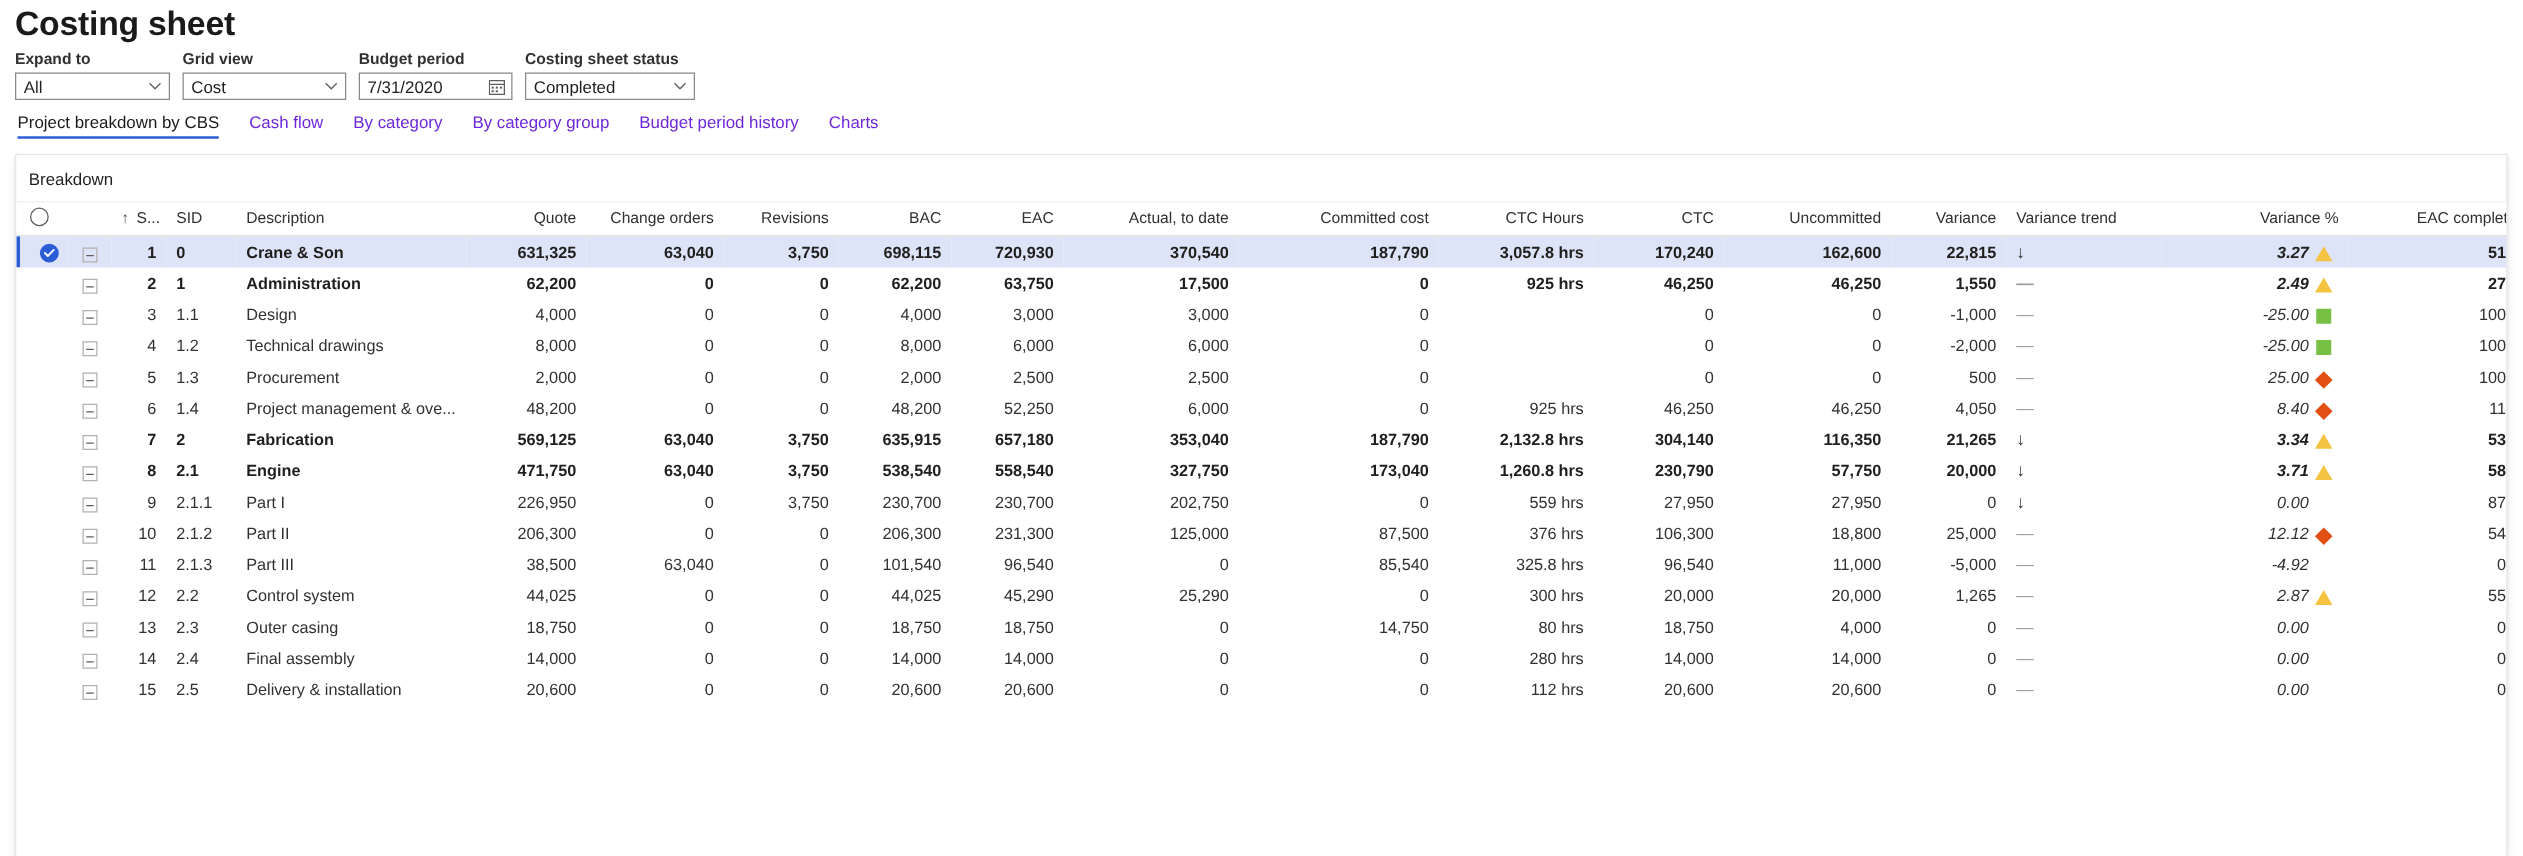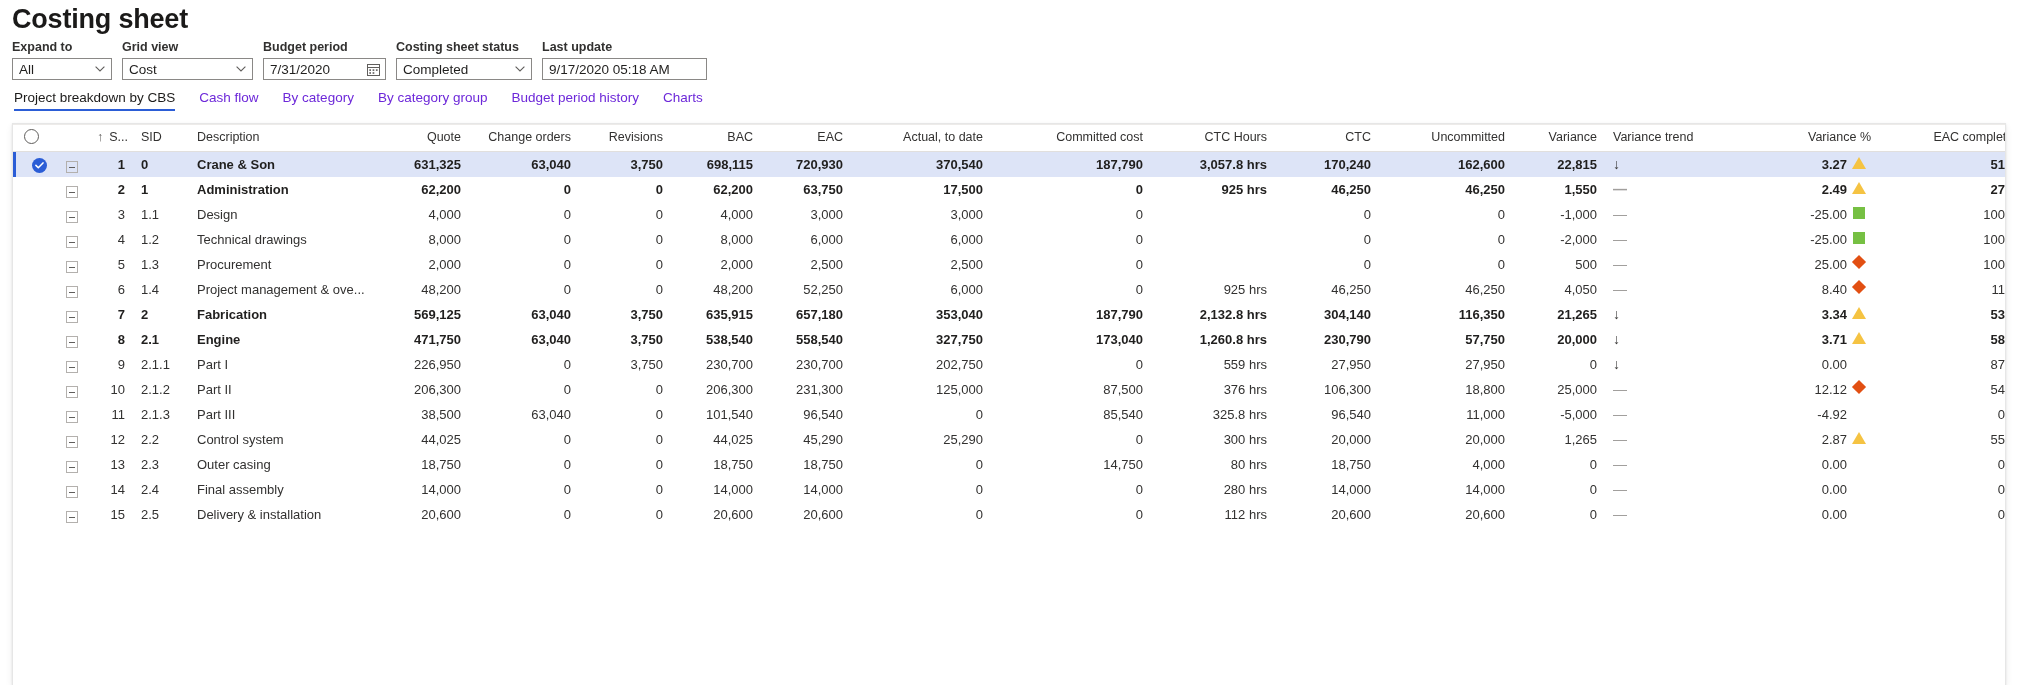--- a/index.html
+++ b/index.html
@@ -75,21 +75,21 @@
     flex: none;
   }
   .chev svg { display:block; }
   .cal {
     width: 24px;
     display: flex;
     align-items: center;
     justify-content: center;
     flex: none;
   }
-  .w-expand   { width: 100px; }
+  .w-expand   { width: 124px; }
   .w-grid     { width: 131px; }
   .w-budget   { width: 123px; }
   .w-status   { width: 136px; }
   .w-update   { width: 165px; }
 
   
   .tabs {
     position: absolute;
     left: 12px;
     top: 88px;
@@ -244,23 +244,24 @@
   .trend-down { color: #3b3a39; font-size: 14px; line-height: 1; }
   .trend-flat { color: #a19f9d; font-size: 14px; line-height: 1; }
 
   .var-cell {
     text-align: right;
     position: relative;
     padding-right: 8px;
   }
   .var-inner {
     display: inline-flex;
-    align-items: flex-start;
+    align-items: flex-end;
     justify-content: flex-end;
     width: 100%;
+    font-style: italic;
   }
   .var-num { margin-right: 0; }
   .marker-slot {
     width: 24px;
     display: inline-flex;
     justify-content: center;
     align-items: center;
     flex: none;
   }
   .mk-triangle {
@@ -331,38 +332,33 @@
         <div class="field-label">Costing sheet status</div>
         <div class="field-control w-status">
           <span class="value">Completed</span>
           <span class="chev">
             <svg width="10" height="6" viewBox="0 0 10 6">
               <path d="M0.6 0.6 L5 5 L9.4 0.6" fill="none" stroke="#605e5c" stroke-width="1.1"></path>
             </svg>
           </span>
         </div>
       </div>
-      <div class="field">
-        <div class="field-label">Last update</div>
-        <div class="field-control w-update">
-          <span class="value">9/17/2020 05:18 AM</span>
-        </div>
-      </div>
     </div>
 
   <div class="tabs">
       <div class="tab active">Project breakdown by CBS</div>
       <div class="tab">Cash flow</div>
       <div class="tab">By category</div>
       <div class="tab">By category group</div>
       <div class="tab">Budget period history</div>
       <div class="tab">Charts</div>
     </div>
 
   <div class="card">
+    <div class="card-title">Breakdown</div>
     <div class="grid-wrap">
       <table class="grid">
         <colgroup>
           <col style="width:42px">
           <col style="width:34px">
           <col style="width:44px">
           <col style="width:56px">
           <col style="width:184px">
           <col style="width:96px">
           <col style="width:110px">

